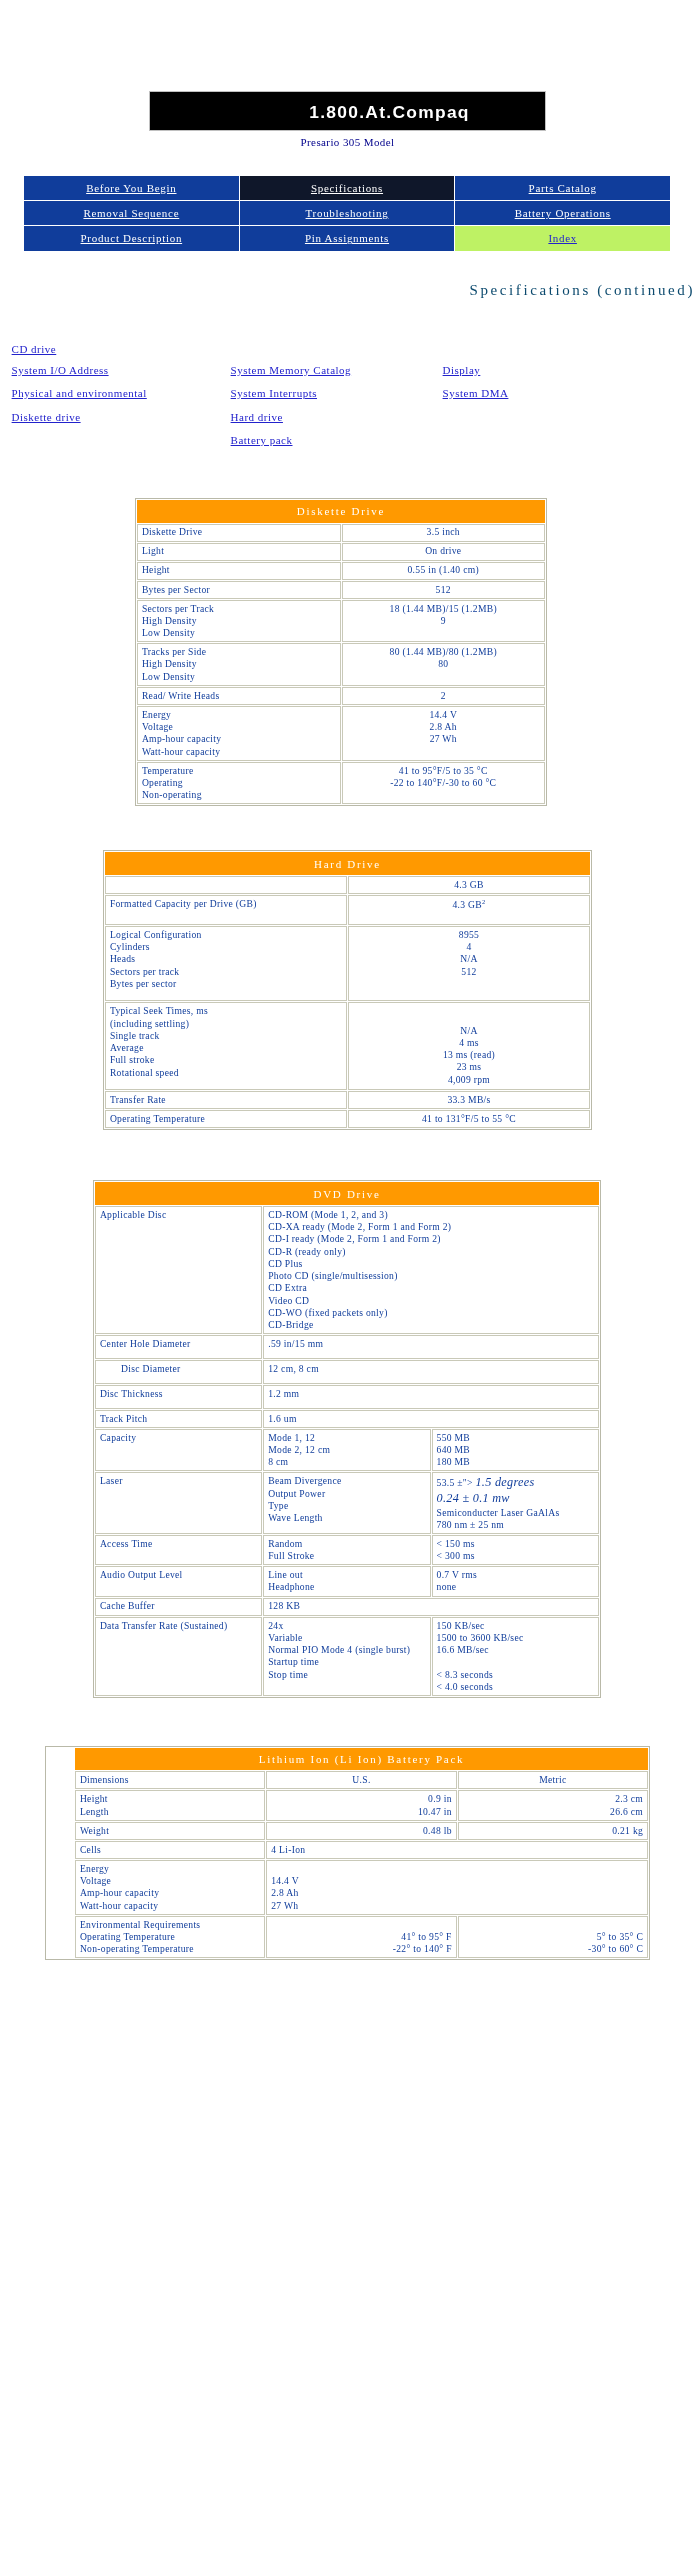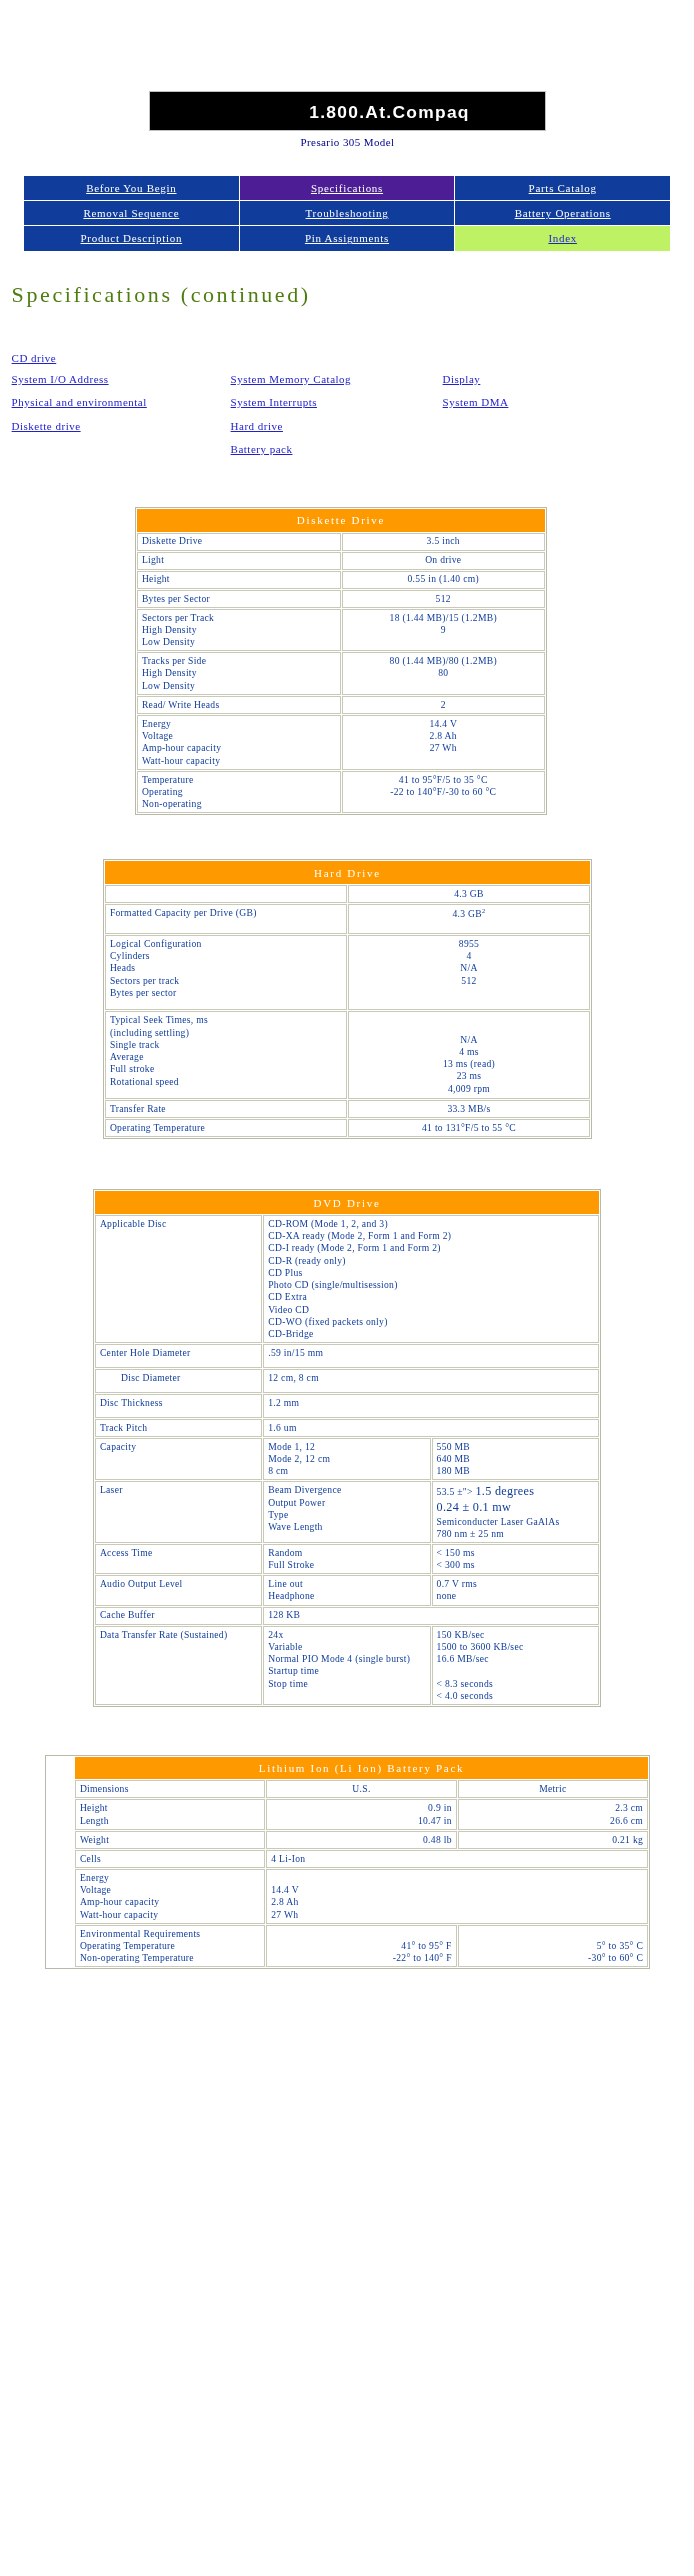--- a/index.html
+++ b/index.html
@@ -54,38 +54,39 @@
     border-spacing: 1.9px 1.9px;
     table-layout: fixed;
   }
   table.nav td {
     height: 24.4px;
     text-align: center;
     vertical-align: middle;
     background: #103D9B;
     padding: 0;
   }
-  table.nav td.active { background: #4c1d95; }
+  table.nav td.active { background: #0f172a; }
   table.nav td.blank  { background: #bef264; }
   table.nav a {
     color: #ffffff;
     text-decoration: underline;
     font-size: 11px;
     letter-spacing: 0.7px;
     font-family: "Liberation Serif", serif;
   }
   table.nav td.blank a { color: #2222CC; }
 
   
   .page-title {
     margin: 30px 0 0 11.6px;
-    font-size: 22px;
-    color: #4d7c0f;
+    font-size: 15px;
+    color: #0c4a6e;
     letter-spacing: 2.6px;
     font-family: "Liberation Serif", serif;
+    text-align: right;
   }
 
   
   .links-wrap { margin: 44px 0 0 11.6px; width: 643px; }
   .links-wrap a {
     color: #2222CC;
     text-decoration: underline;
     font-size: 11px;
     letter-spacing: 0.5px;
     white-space: nowrap;
@@ -146,21 +147,21 @@
   
   .t-dvd { width: 508px; margin-left: 93px; }
   .t-dvd td.k  { width: 98px; }
   .t-dvd td.m  { width: 212px; }
 
   
   .t-batt { width: 605px; margin-left: 45px; padding-left: 28px; }
   .t-batt td.k  { width: 257px; }
   .t-batt td.c2 { width: 172px; }
 
-  .laser-big { font-size: 12.2px; letter-spacing: 0.3px; }
+  .laser-big { font-size: 12.2px; letter-spacing: 0.3px; font-style: italic; }
 </style>
 </head>
 <body>
 
 <div class="logo-wrap">
   <div class="logo-bar">
     <span class="logo-text">1.800.At.Compaq</span>
   </div>
   <div class="model-line">Presario 305 Model</div>
 </div>

